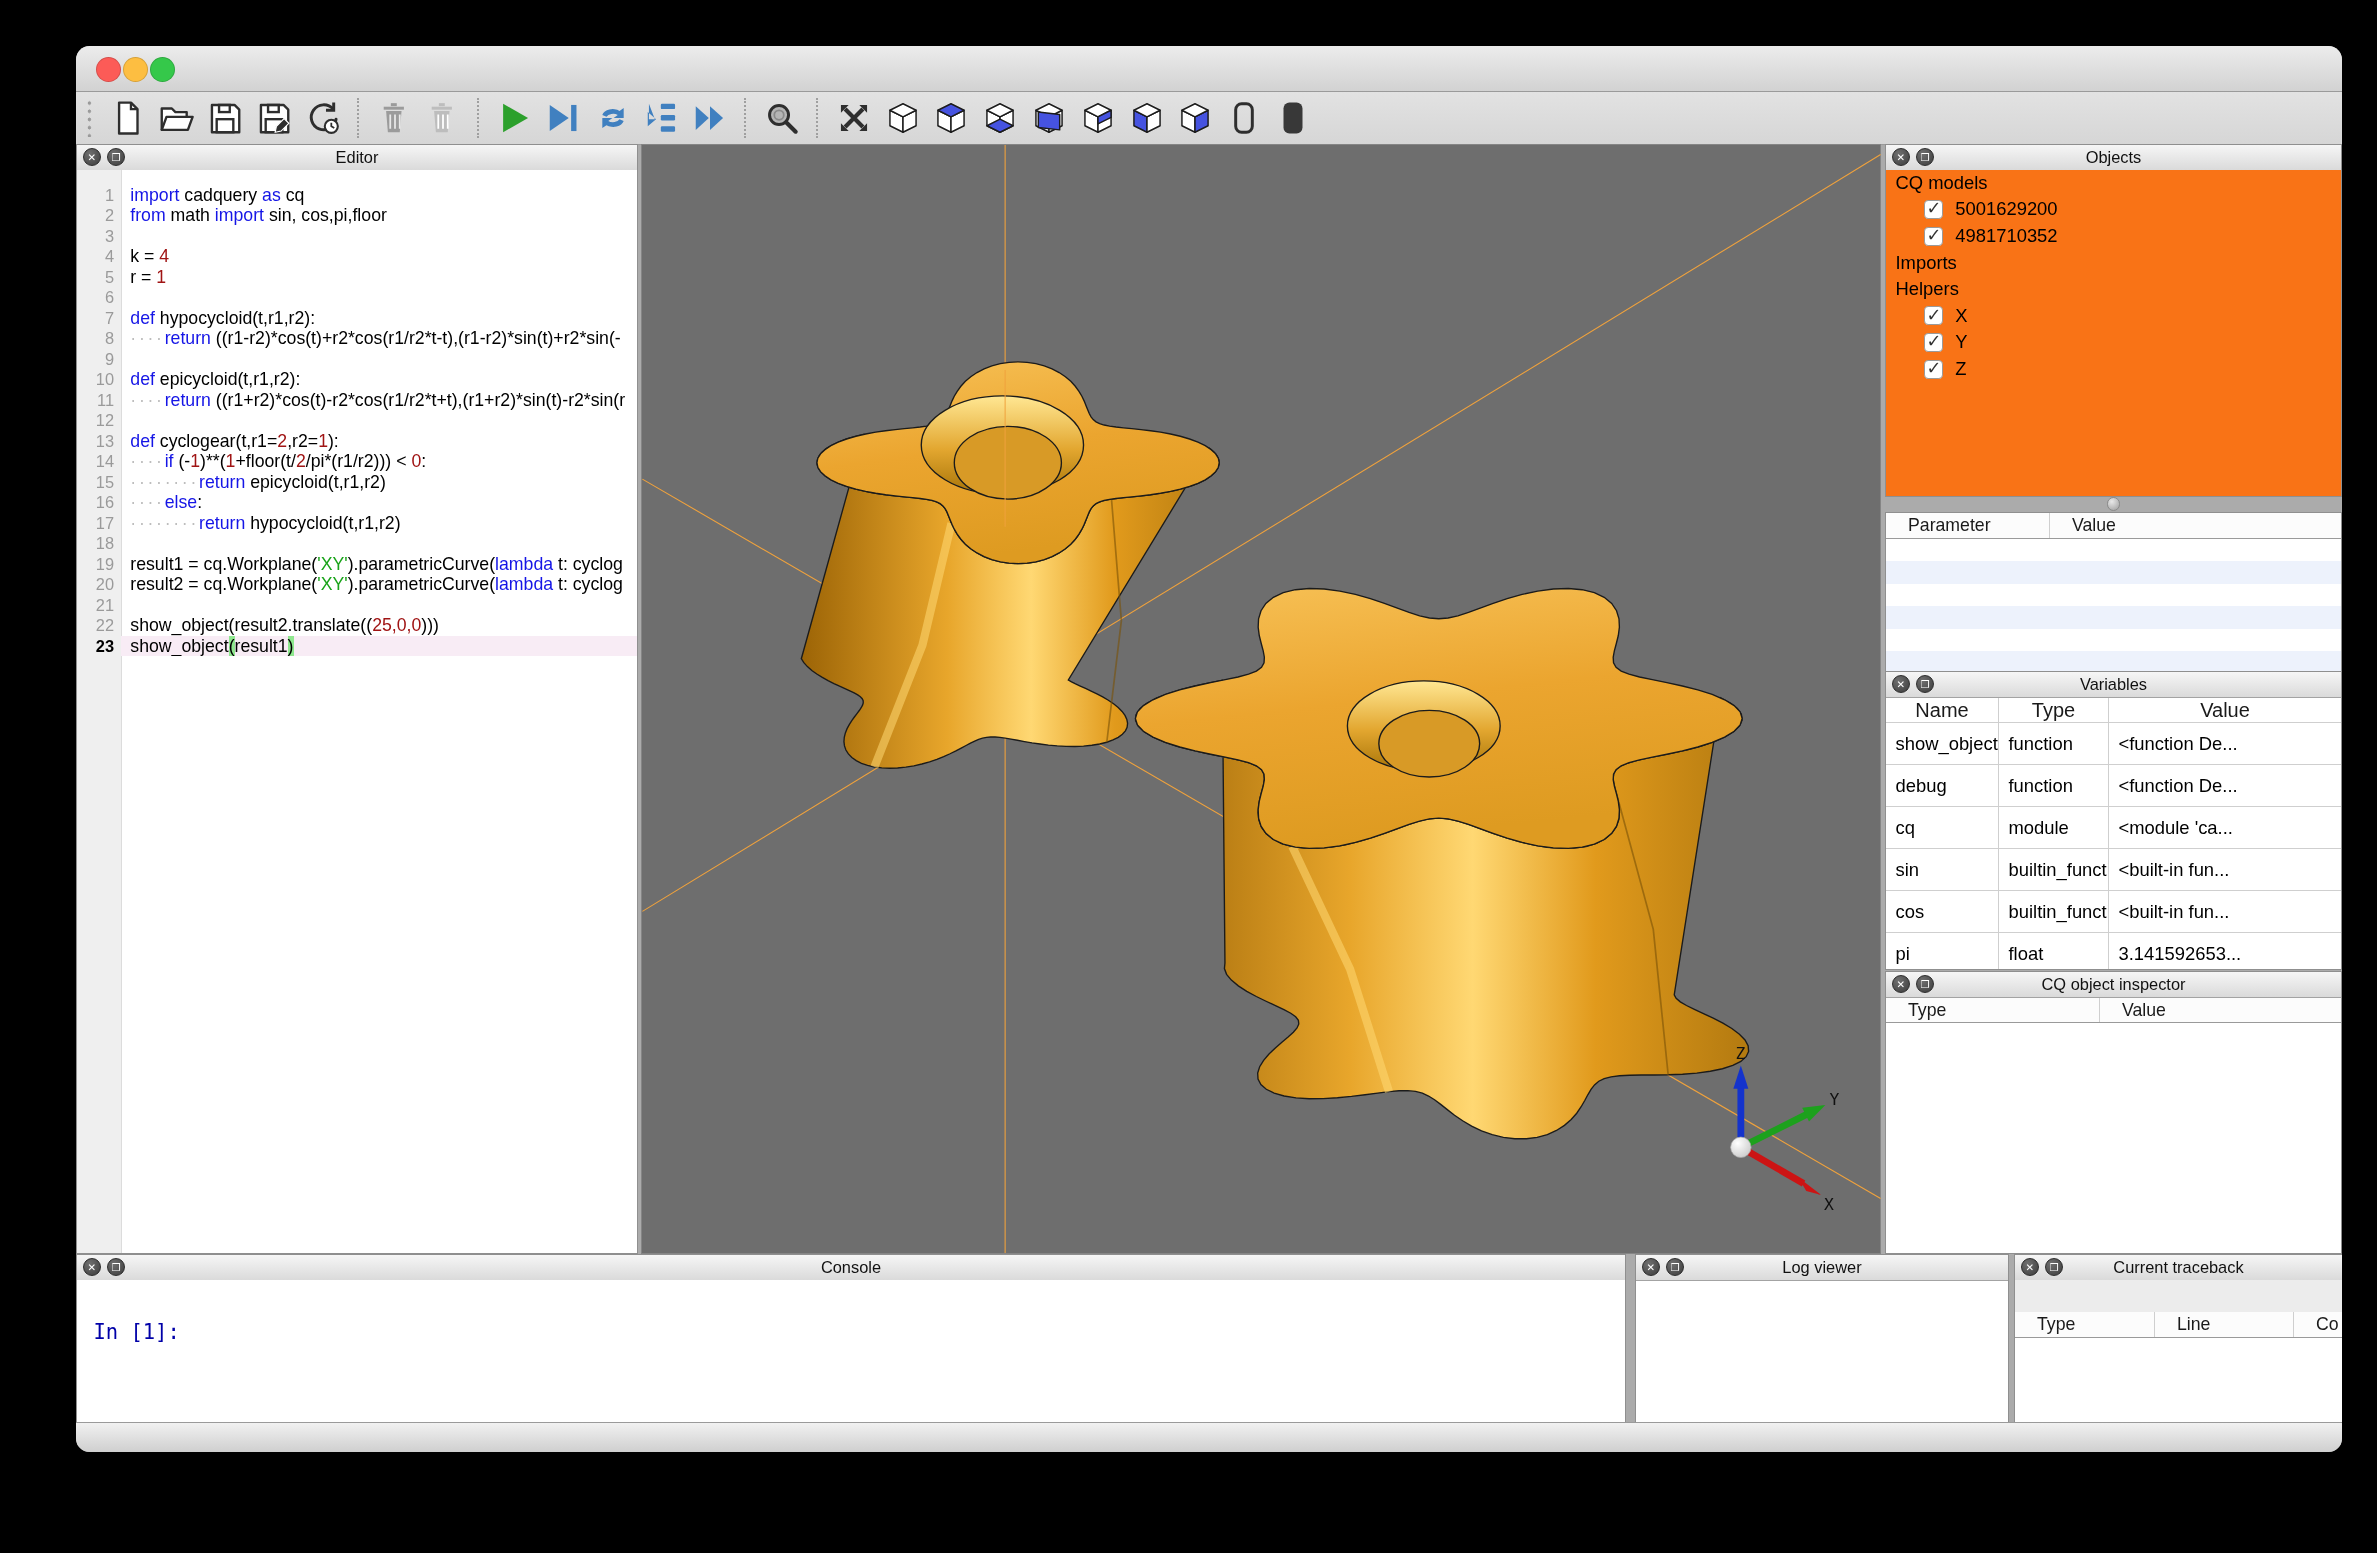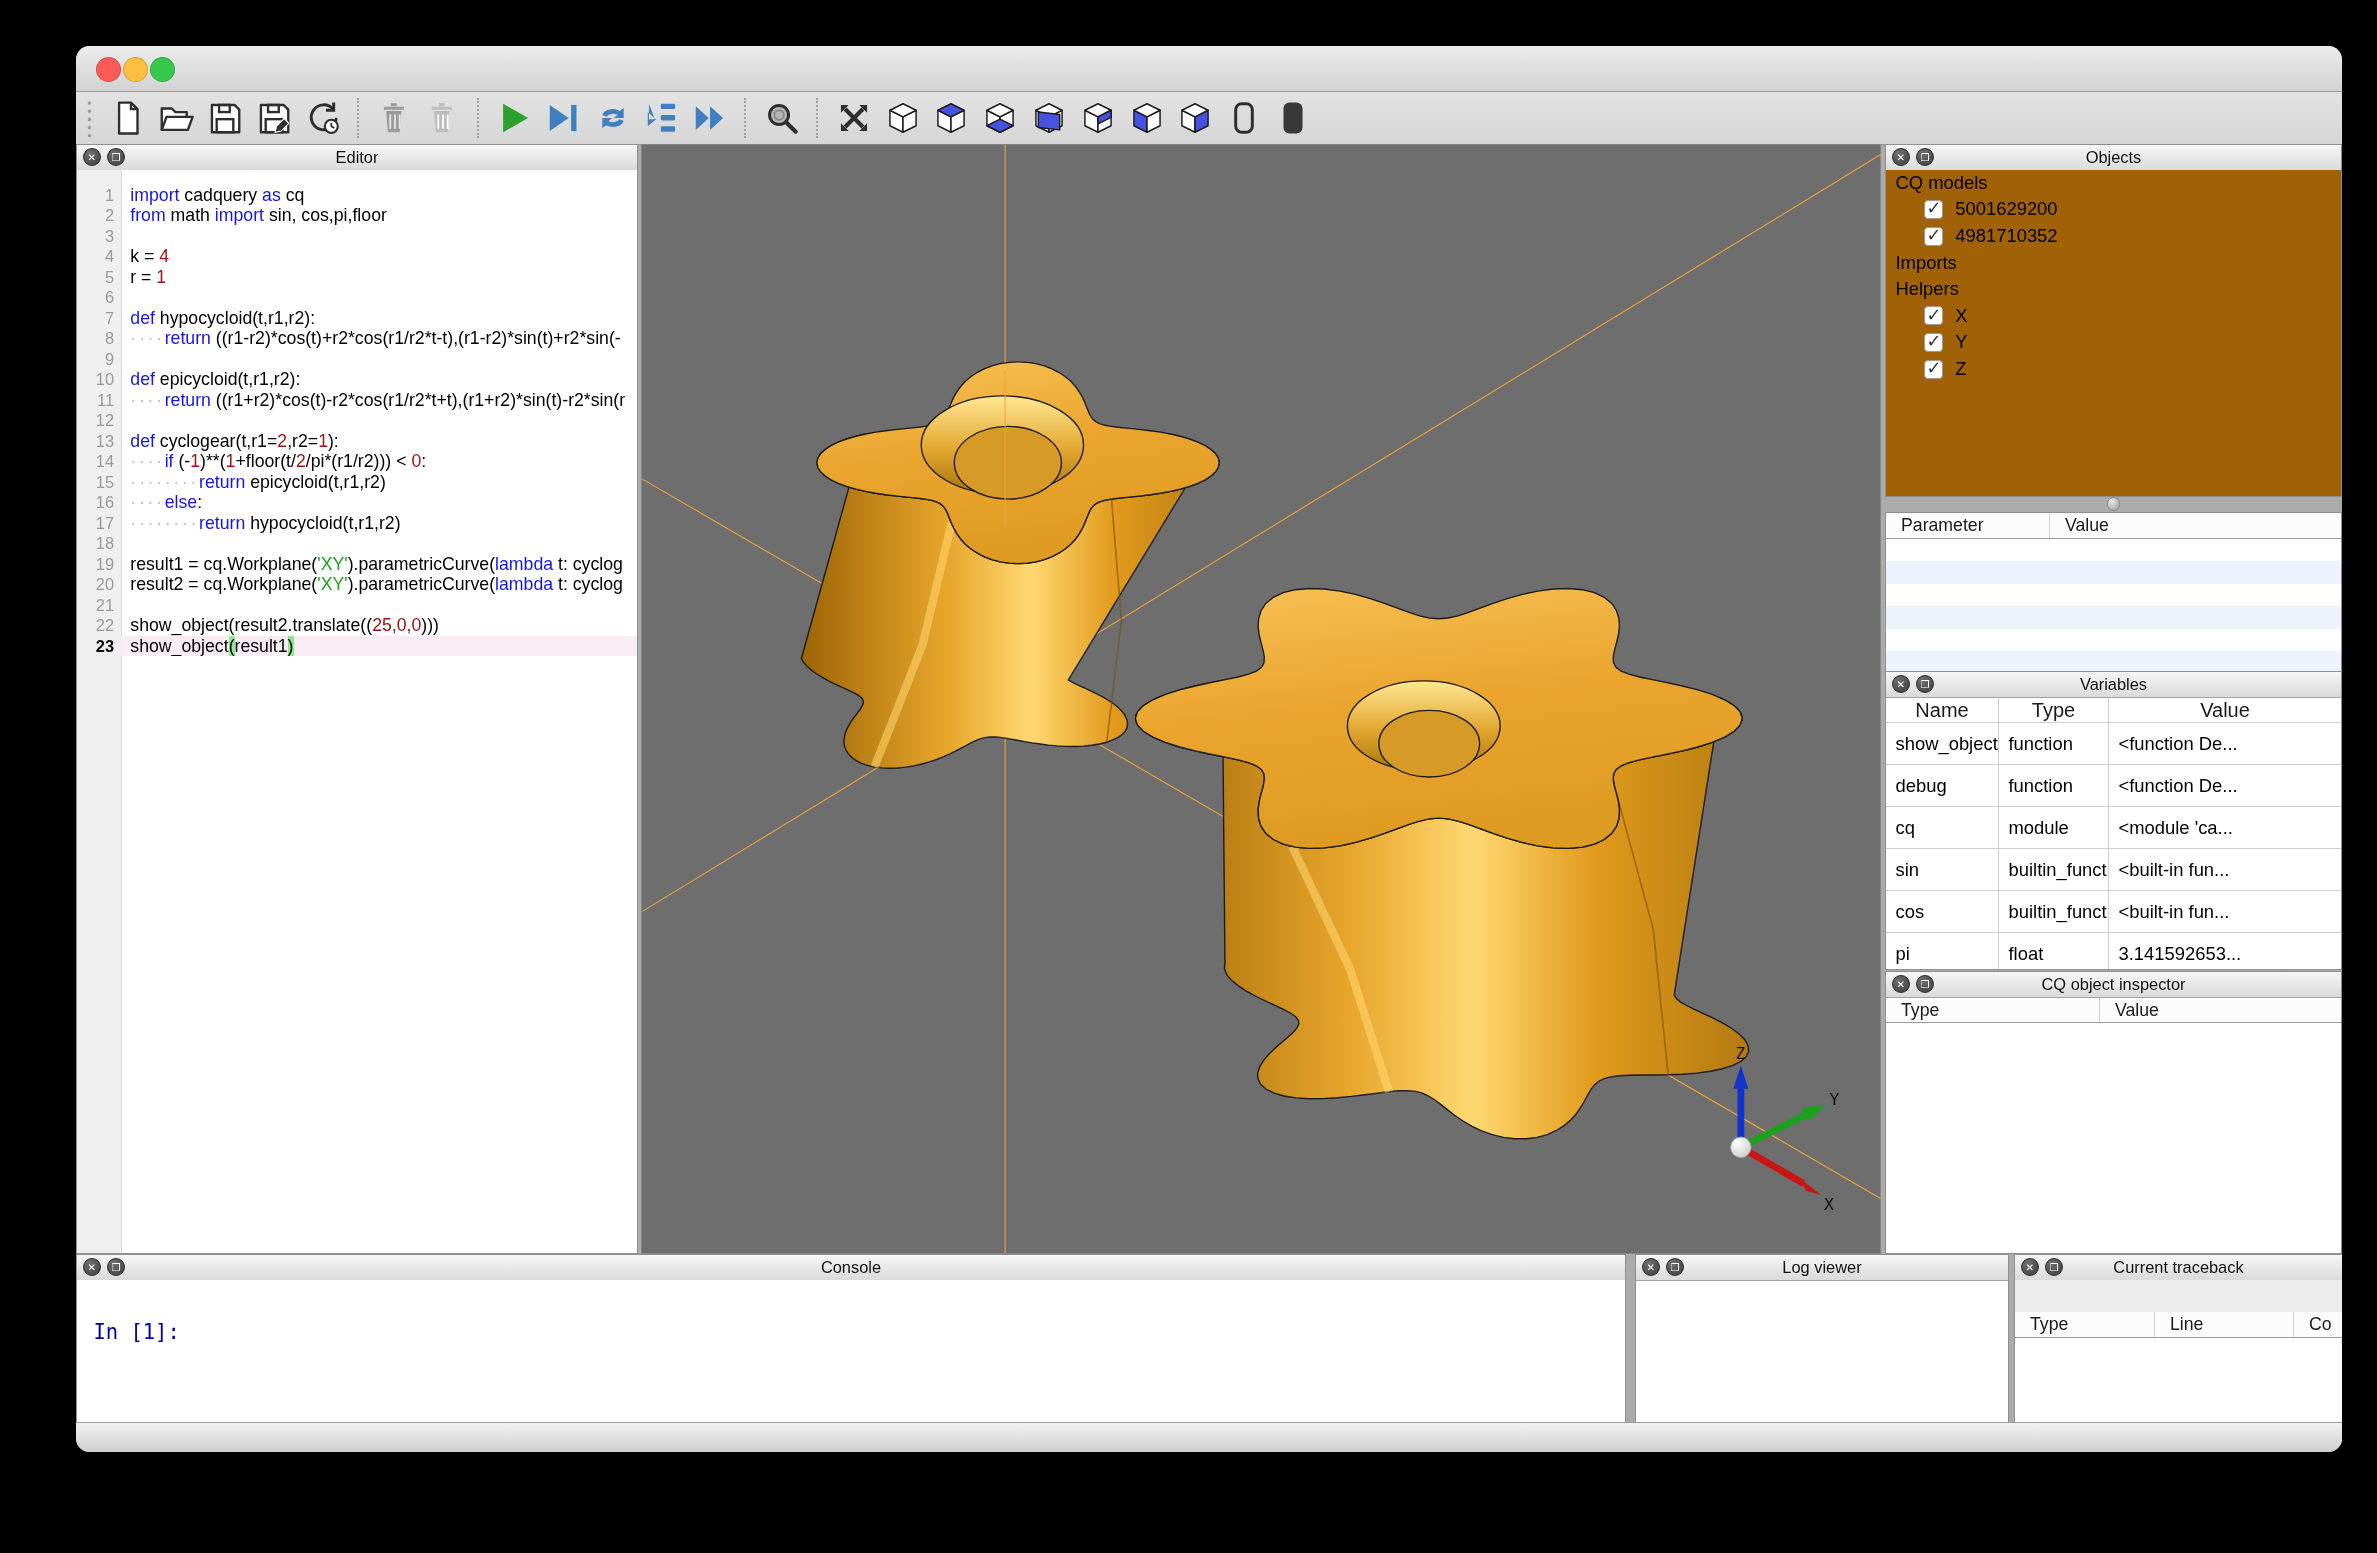--- a/index.html
+++ b/index.html
@@ -33,34 +33,34 @@
   .lnum{width:37px;padding-right:6.8px;text-align:right;color:#9a9a9a;font-size:16.4px;flex:0 0 auto;}
   .lnum.lncur{color:#000;font-weight:bold;}
   .ctext{padding-left:9.5px;flex:1 1 auto;overflow:hidden;}
   .cline.cur .ctext{background:#f8ecf5;}
   .tk{color:#1515e6;} .tn{color:#a01414;} .ts{color:#19a319;}
   .td{color:#000;font-weight:normal;} .tp{color:#000;} .tw{color:#bdbdbd;letter-spacing:2.7px;}
   .tb{background:#8fe88f;}
   
   .viewport{position:absolute;background:#6e6e6e;border:0.7px solid #858585;box-sizing:border-box;}
   
-  .tree{position:absolute;left:0;top:24.6px;right:0;bottom:0;background:#a16207;font-size:18.4px;color:#000;}
+  .tree{position:absolute;left:0;top:24.6px;right:0;bottom:0;background:#f97316;font-size:18.4px;color:#000;}
   .titem{display:flex;align-items:center;height:26.6px;padding-left:9.5px;}
   .titem.child{padding-left:38px;}
   .cb{width:19px;height:19px;border:1.4px solid #9a9a9a;border-radius:4.1px;background:#fff;position:relative;
       margin-right:12.3px;flex:0 0 auto;box-sizing:border-box;}
   .cb:after{content:"✓";position:absolute;left:1.4px;top:-2.7px;font-size:17.7px;color:#333;}
   
   .vsplit{position:absolute;display:flex;align-items:center;justify-content:center;}
   .knob{width:11.6px;height:11.6px;border-radius:50%;background:radial-gradient(circle at 35% 30%,#e8e8e8,#9d9d9d);
         border:0.7px solid #8a8a8a;}
   
   .thead{display:flex;height:24.6px;line-height:24.6px;font-size:17.7px;color:#1a1a1a;background:#fcfcfc;
          border-bottom:0.7px solid #9a9a9a;}
-  .thead .hc{padding-left:15px;border-right:0.7px solid #cfcfcf;box-sizing:border-box;overflow:hidden;white-space:nowrap;}
+  .thead .hc{padding-left:22px;border-right:0.7px solid #cfcfcf;box-sizing:border-box;overflow:hidden;white-space:nowrap;}
   .prow{height:22.5px;} .prow.alt{background:#edf2fc;}
   .vhead{display:flex;height:24.6px;line-height:24.6px;font-size:20px;color:#1a1a1a;border-bottom:0.7px solid #cfcfcf;}
   .vhead .hc{text-align:center;border-right:0.7px solid #cfcfcf;box-sizing:border-box;}
   .vrow{display:flex;height:41px;line-height:41px;font-size:18.4px;border-bottom:0.7px solid #cfcfcf;}
   .vrow .vc{padding-left:9.5px;border-right:0.7px solid #cfcfcf;box-sizing:border-box;overflow:hidden;white-space:nowrap;}
   
   .con-content{position:absolute;left:0;top:24.6px;right:0;bottom:0;background:#fff;}
   .prompt{position:absolute;left:16.4px;top:40px;font-family:"DejaVu Sans Mono",monospace;font-size:20.5px;color:#0000a8;}
   .tb-gap{position:absolute;left:0;top:24.6px;right:0;height:33px;background:#ececec;border-bottom:0.7px solid #cfcfcf;}
   

